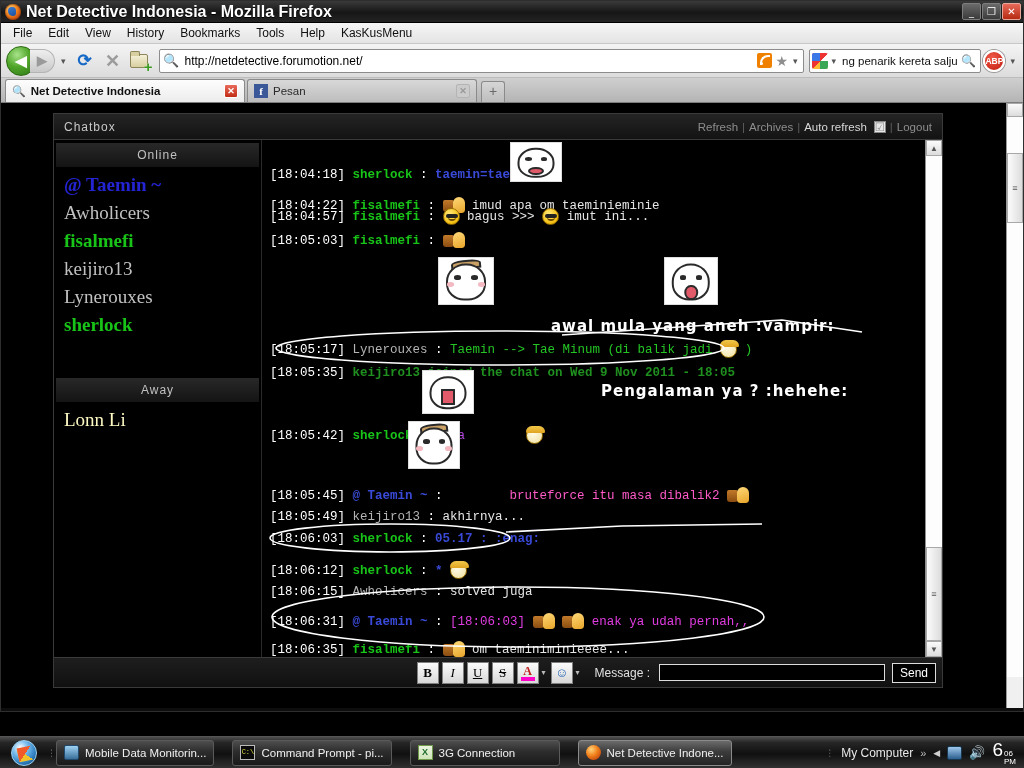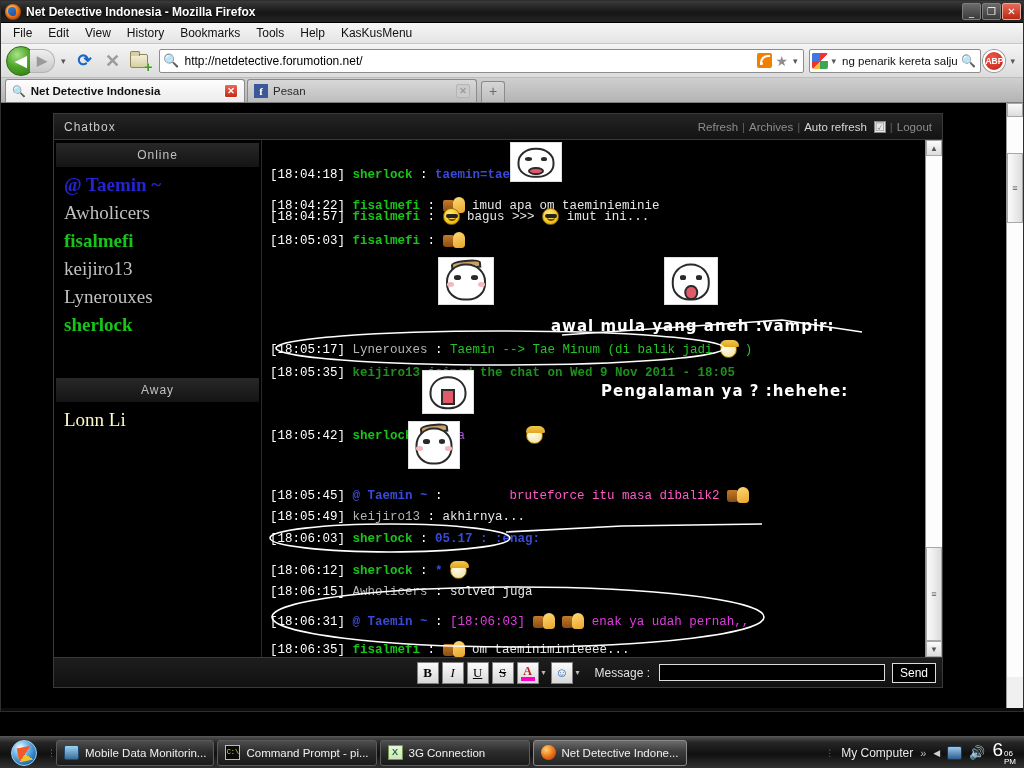--- a/index.html
+++ b/index.html
@@ -32,21 +32,21 @@
     box-shadow: inset 0 0 2px #5a2a05;
     flex: 0 0 auto; margin-right: 5px;
     position: relative;
   }
   .ff-logo::after{
     content:""; position:absolute; left:3px; top:3px; width:8px;height:9px;
     border-radius:50% 50% 40% 60%;
     background: linear-gradient(150deg,#3a7fd5,#1d4f9c);
   }
   .title-text {
-    color: #ffffff; font-size: 12px; font-weight: bold;
+    color: #ffffff; font-size: 16px; font-weight: bold;
     font-family: "Liberation Sans", sans-serif;
     text-shadow: 0 1px 0 #000;
     white-space: nowrap;
   }
   .winbtns { position:absolute; right: 2px; top: 2px; display: flex; gap: 1px; }
   .winbtn {
     width: 19px; height: 17px;
     background: linear-gradient(180deg,#6a6a6a,#3b3b3b);
     border: 1px solid #7d7d7d; border-radius: 2px;
     color: #e8e8e8; font-size: 10px; line-height: 15px; text-align: center;
@@ -494,21 +494,21 @@
   .orb::before{
     content:""; position:absolute; left:6px; top:6px; width:14px;height:14px;
     background:
       linear-gradient(135deg,#f25a2a 0 50%, transparent 50%),
       linear-gradient(45deg,#f2c22a 0 50%, transparent 50%);
     transform: rotate(-12deg);
   }
   .qlgrip { width: 10px; height: 24px; display:flex;align-items:center;justify-content:center; color:#777; font-size:9px; letter-spacing:-1px;}
   .taskbtn {
     height: 26px; min-width: 150px; max-width: 172px;
-    margin-right: 3px; padding: 0 7px; gap: 6px;
+    margin-right: 18px; padding: 0 7px; gap: 6px;
     background: linear-gradient(180deg,#4e4e4e 0%, #2c2c2c 45%, #1a1a1a 100%);
     border: 1px solid #5a5a5a; border-radius: 3px;
     display: flex; align-items: center;
     color: #f0f0f0; font-size: 11.5px;
     font-family: "Liberation Sans", sans-serif;
     white-space: nowrap; overflow: hidden;
   }
   .taskbtn.active {
     background: linear-gradient(180deg,#6b6b6b 0%, #3b3b3b 45%, #242424 100%);
     border-color: #8a8a8a;

